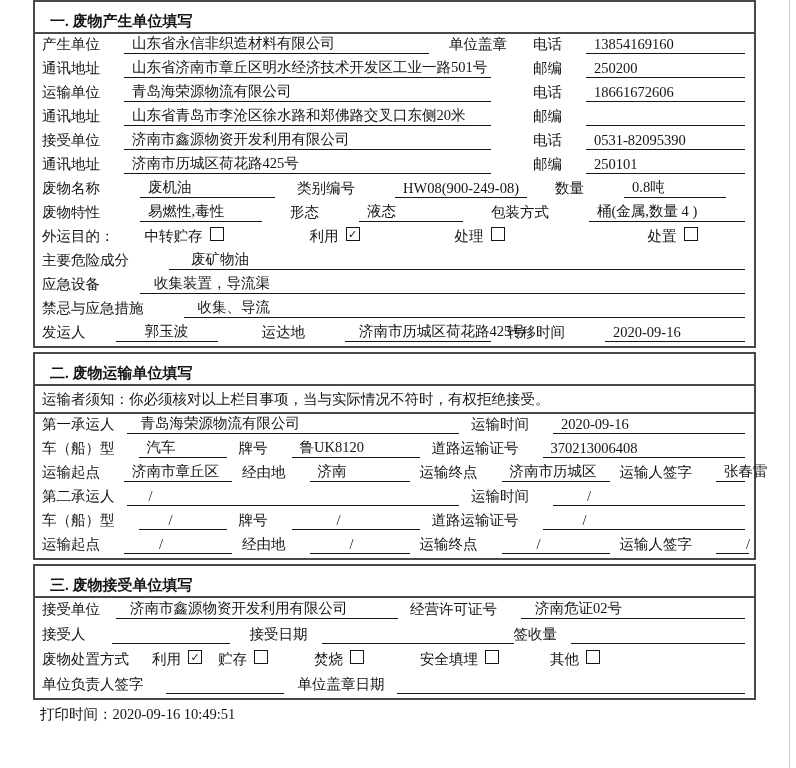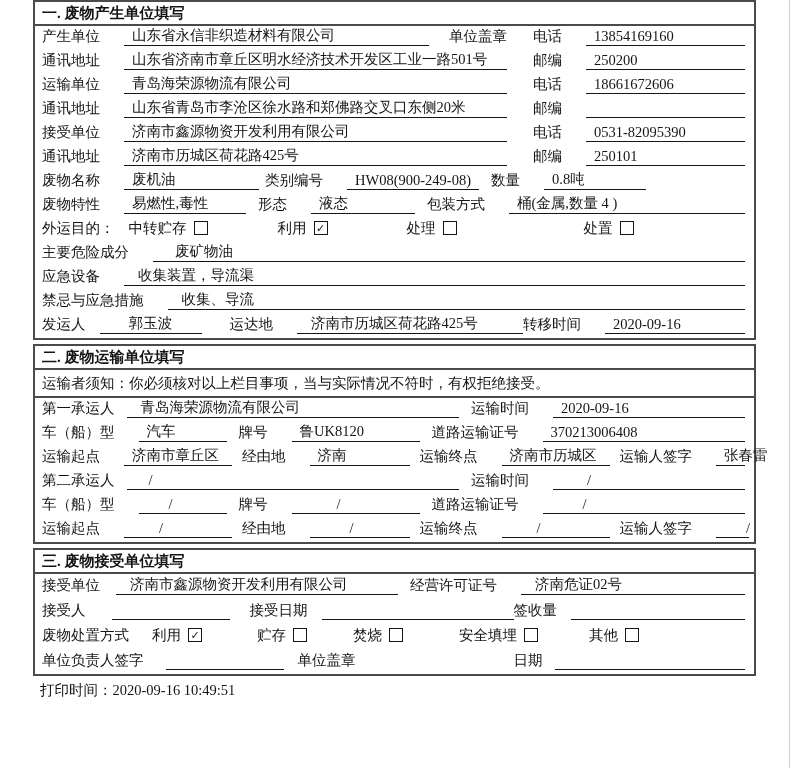--- a/index.html
+++ b/index.html
@@ -12,35 +12,35 @@
   
   .hdr{position:relative;height:43px;}
   .docno{position:absolute;left:40px;top:11px;white-space:nowrap;}
   .doc-title{position:absolute;left:0;top:1px;width:100%;box-sizing:border-box;padding-left:74px;
              text-align:center;font-size:23px;font-weight:bold;letter-spacing:1px;margin:0;}
   .qr{position:absolute;left:578px;top:0;width:82px;height:9px;}
   .qr b{position:absolute;background:#000;}
 
   
   .box{margin-left:33px;width:723px;box-sizing:border-box;border:2px solid #4a4a4a;background:#fff;}
-  .sec-title{height:22px;line-height:22px;font-weight:bold;font-size:15px;padding-left:7px;
-             border-bottom:2px solid #4a4a4a;}
+  .sec-title{height:22px;line-height:22px;font-weight:bold;font-size:15px;padding-left:15px;
+             border-bottom:2px solid #4a4a4a;margin-top:8px;}
   .notice{height:26px;line-height:26px;padding-left:7px;border-bottom:2px solid #4a4a4a;white-space:nowrap;}
   .gap4{height:4px;}
 
   
   .row{display:flex;align-items:flex-end;padding:0 9px 4px 7px;box-sizing:border-box;}
-  .sec1 .row{height:24px;} .sec2 .row{height:24px;} .sec3 .row{height:25px;}
+  .sec1 .row{height:24px;gap:16px;} .sec2 .row{height:24px;} .sec3 .row{height:25px;}
   .lbl{white-space:nowrap;flex-shrink:0;}
   .u{border-bottom:1px solid #161616;white-space:nowrap;overflow:visible;
      padding:0 3px 0 8px;margin-left:24px;box-sizing:border-box;min-height:16px;flex-shrink:0;}
   .grow{flex:1 1 auto;min-width:0;}
   .lcol{flex:1;display:flex;align-items:flex-end;padding-right:26px;min-width:0;}
   .rcol{width:212px;flex-shrink:0;display:flex;align-items:flex-end;}
-  .opt{display:flex;align-items:center;}
+  .opt{display:flex;align-items:flex-start;}
   .cb{width:12px;height:12px;border:1px solid #161616;margin:0 0 1px 7px;flex-shrink:0;
       display:flex;align-items:center;justify-content:center;
       font-size:11px;line-height:1;font-family:"DejaVu Sans",sans-serif;}
 
   .foot{margin:5px 0 0 40px;white-space:nowrap;}
 </style>
 </head>
 <body>
 
 <div class="page">
@@ -260,21 +260,21 @@
       <span class="lbl" style="">签收量</span>
       <span class="u grow" style="margin-left:14px"></span>
     </div>
 
     <div class="row">
       <span class="lbl">废物处置方式</span>
       <span class="opt" style="margin-left:23px">
         <span class="lbl">利用</span>
         <span class="cb">✓</span>
       </span>
-      <span class="opt" style="margin-left:55px">
+      <span class="opt" style="margin-left:16px">
         <span class="lbl">贮存</span>
         <span class="cb"></span>
       </span>
       <span class="opt" style="margin-left:46px">
         <span class="lbl">焚烧</span>
         <span class="cb"></span>
       </span>
       <span class="opt" style="margin-left:56px">
         <span class="lbl">安全填埋</span>
         <span class="cb"></span>
@@ -282,21 +282,21 @@
       <span class="opt" style="margin-left:51px">
         <span class="lbl">其他</span>
         <span class="cb"></span>
       </span>
     </div>
 
     <div class="row">
       <span class="lbl">单位负责人签字</span>
       <span class="u" style="width:118px;margin-left:22px"></span>
       <span class="lbl" style="margin-left:14px">单位盖章</span>
-      <span class="lbl" style="margin-left:158px">日期</span>
+      <span class="lbl" style="">日期</span>
       <span class="u grow" style="margin-left:12px"></span>
     </div>
   </div>
 
   <div class="foot">
     <span>打印时间：</span><span>2020-09-16 10:49:51</span>
   </div>
 
   <div class="page-edge"></div>
 </div>

